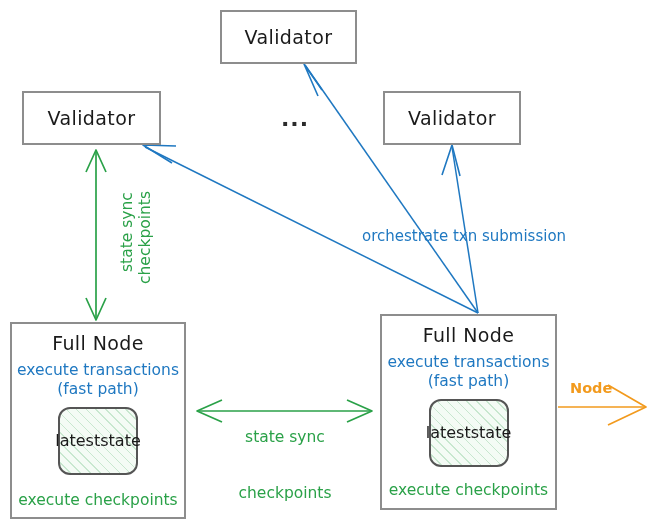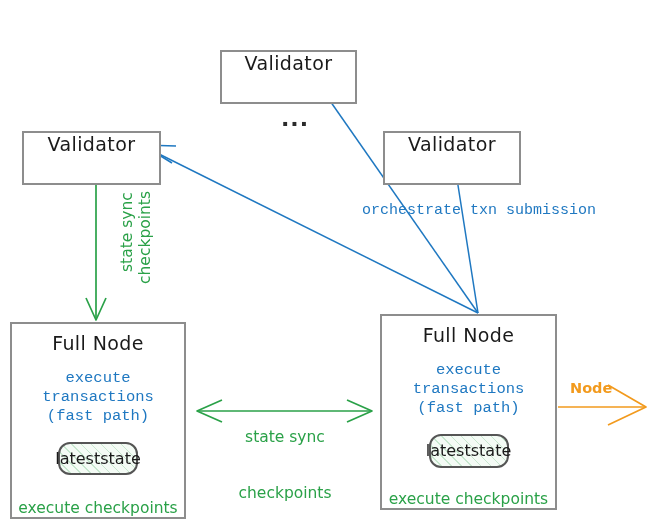--- a/index.html
+++ b/index.html
@@ -24,47 +24,45 @@
     overflow: visible;
   }
   .node-box {
     position: absolute;
     box-sizing: border-box;
     border: 2px solid #8d8d8d;
     background: #ffffff;
   }
   .validator-box {
     display: flex;
+    align-items: center;
     justify-content: center;
-    margin-top: 40px;
   }
   .validator-label {
     font-size: 19px;
     color: #1a1a1a;
     letter-spacing: 0.4px;
   }
   .fullnode-box {
     display: flex;
     flex-direction: column;
     align-items: center;
-    gap: 8px;
   }
   .fullnode-title {
     font-size: 19px;
     color: #1a1a1a;
     margin-top: 8px;
     letter-spacing: 0.4px;
   }
   .fullnode-blue {
     font-size: 15.5px;
     color: #1f78c1;
     text-align: center;
     line-height: 1.22;
     margin-top: 7px;
-    font-family: Liberation Mono, monospace;
   }
   .fullnode-green {
     font-size: 15.5px;
     color: #2aa148;
     text-align: center;
   }
   .state-box {
     box-sizing: border-box;
     border: 2px solid #555;
     border-radius: 12px;
@@ -162,21 +160,21 @@
 
   <div class="ellipsis" style="left:281px; top:106px;">...</div>
 
   <div class="vert-label lbl-green center-text" style="left:82px; top:272px; transform: rotate(-90deg);">
     <div>state sync</div>
   </div>
   <div class="vert-label lbl-green center-text" style="left:100px; top:284px; transform: rotate(-90deg);">
     <div>checkpoints</div>
   </div>
 
-  <div class="edge-label lbl-blue" style="left:362px; top:202px;font-family:Liberation Mono, monospace;">orchestrate txn submission</div>
+  <div class="edge-label lbl-blue" style="left:362px; top:227px;">orchestrate txn submission</div>
 
   <div class="edge-label lbl-green center-text" style="left:225px; top:391px; width:120px;">
     <div>state sync</div>
     <div>checkpoints</div>
   </div>
 
   <div class="edge-label lbl-orange" style="left:570px; top:380px;">Node</div>
 
   <div class="node-box fullnode-box" style="left:10px; top:322px; width:176px; height:197px;">
     <div class="fullnode-title">Full Node</div>

